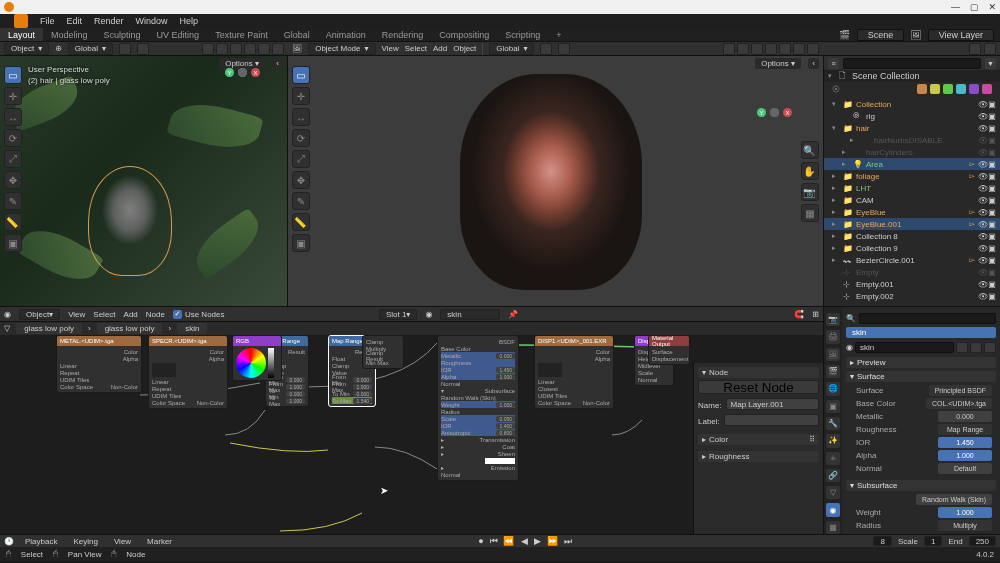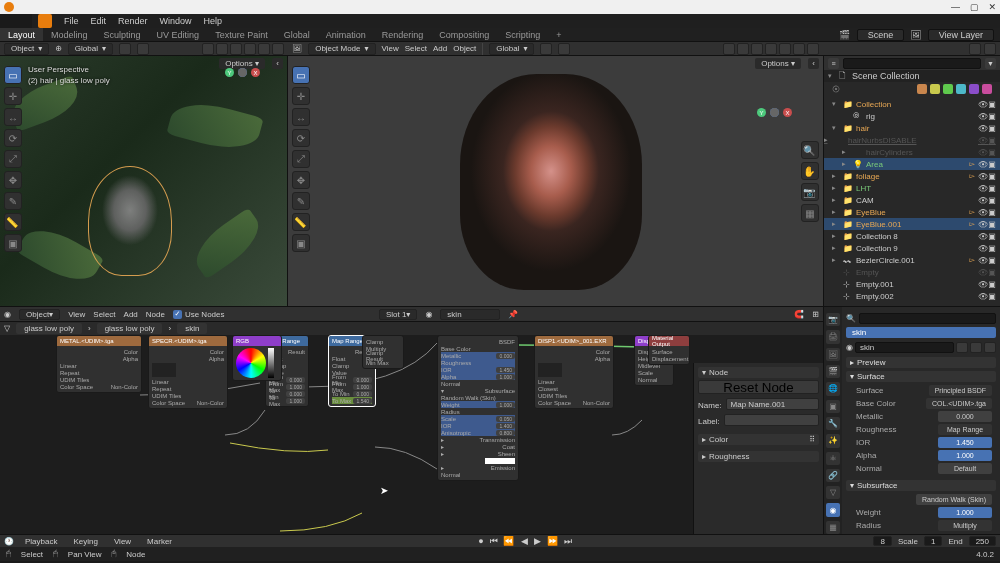--- a/index.html
+++ b/index.html
@@ -1,19 +1,19 @@
 <!DOCTYPE html>
 <html><head>
 <meta charset="utf-8">
 <style>
 * { margin:0; padding:0; box-sizing:border-box; font-family:"Segoe UI",Arial,sans-serif; }
 body { background:#1a1a1a; color:#ccc; font-size:9px; width:1000px; height:563px; overflow:hidden; position:relative; }
 .titlebar { height:14px; background:#f0f0f0; color:#333; display:flex; align-items:center; padding:0 4px; font-size:8px; }
 .titlebar .win-ctrl { margin-left:auto; display:flex; gap:10px; font-size:9px; }
-.menubar { height:14px; background:#1f1f1f; display:flex; align-items:center; gap:12px; padding:0 6px; font-size:9px;margin-left:32px; }
+.menubar { height:14px; background:#1f1f1f; display:flex; align-items:center; gap:12px; padding:0 14px; font-size:9px; }
 .menubar .left-ic { width:14px; height:14px; background:#e87d0d; border-radius:2px; }
 .tabbar { height:14px; background:#202020; display:flex; align-items:center; font-size:9px; border-bottom:1px solid #111; }
 .tabbar .tab { padding:0 8px; height:100%; display:flex; align-items:center; color:#999; }
 .tabbar .tab.active { background:#323232; color:#fff; }
 .tabbar .rt { margin-left:auto; display:flex; align-items:center; gap:6px; padding-right:6px; }
 .tabbar .field { background:#2a2a2a; border:1px solid #111; border-radius:2px; padding:0 10px; height:12px; display:flex; align-items:center; }
 .hdrbar { height:14px; background:#303030; display:flex; align-items:center; gap:6px; padding:0 4px; font-size:8px; border-bottom:1px solid #111; }
 .hdrbar .dd { background:#2a2a2a; border:1px solid #222; border-radius:2px; padding:0 6px; height:12px; display:flex; align-items:center; gap:4px; }
 .hdrbar .icbtn { width:12px; height:12px; background:#3a3a3a; border:1px solid #222; border-radius:2px; }
 .hdrbar .sep { width:1px; height:12px; background:#444; }
@@ -310,21 +310,21 @@
         </div>
         <div class="out-row" style="padding-left: 8px;">
           <span class="tri">▾</span>
           <span class="ic" style="color:#e8a854">📁</span>
           <span class="nm" style="color:#e8a854">hair</span>
           <span class="ric">
             <span>👁</span>
             <span>▣</span>
           </span>
         </div>
-        <div class="out-row" style="padding-left: 0; color: rgb(85, 85, 85); text-decoration: underline;">
+        <div class="out-row" style="padding-left: 26px; color: rgb(85, 85, 85);">
           <span class="tri">▸</span>
           <span class="ic" style="color:#555"></span>
           <span class="nm" style="color:#555">hairNurbsDISABLE</span>
           <span class="ric">
             <span>👁</span>
             <span>▣</span>
           </span>
         </div>
         <div class="out-row" style="padding-left: 18px; color: rgb(85, 85, 85);">
           <span class="tri">▸</span>
@@ -812,21 +812,21 @@
               <span>Node</span>
             </div>
          <div class="np-row">
               <button class="np-btn">
                 <span>Reset Node</span>
               </button>
             </div>
          <div class="np-row">
               <span>Name:</span>
               <div class="np-fld">
-                <span>Map Name.001</span>
+                <span>Map Layer.001</span>
               </div>
             </div>
          <div class="np-row">
               <span>Label:</span>
               <div class="np-fld">
                 <span></span>
               </div>
             </div>
        </div>
        <div class="np-sec">

